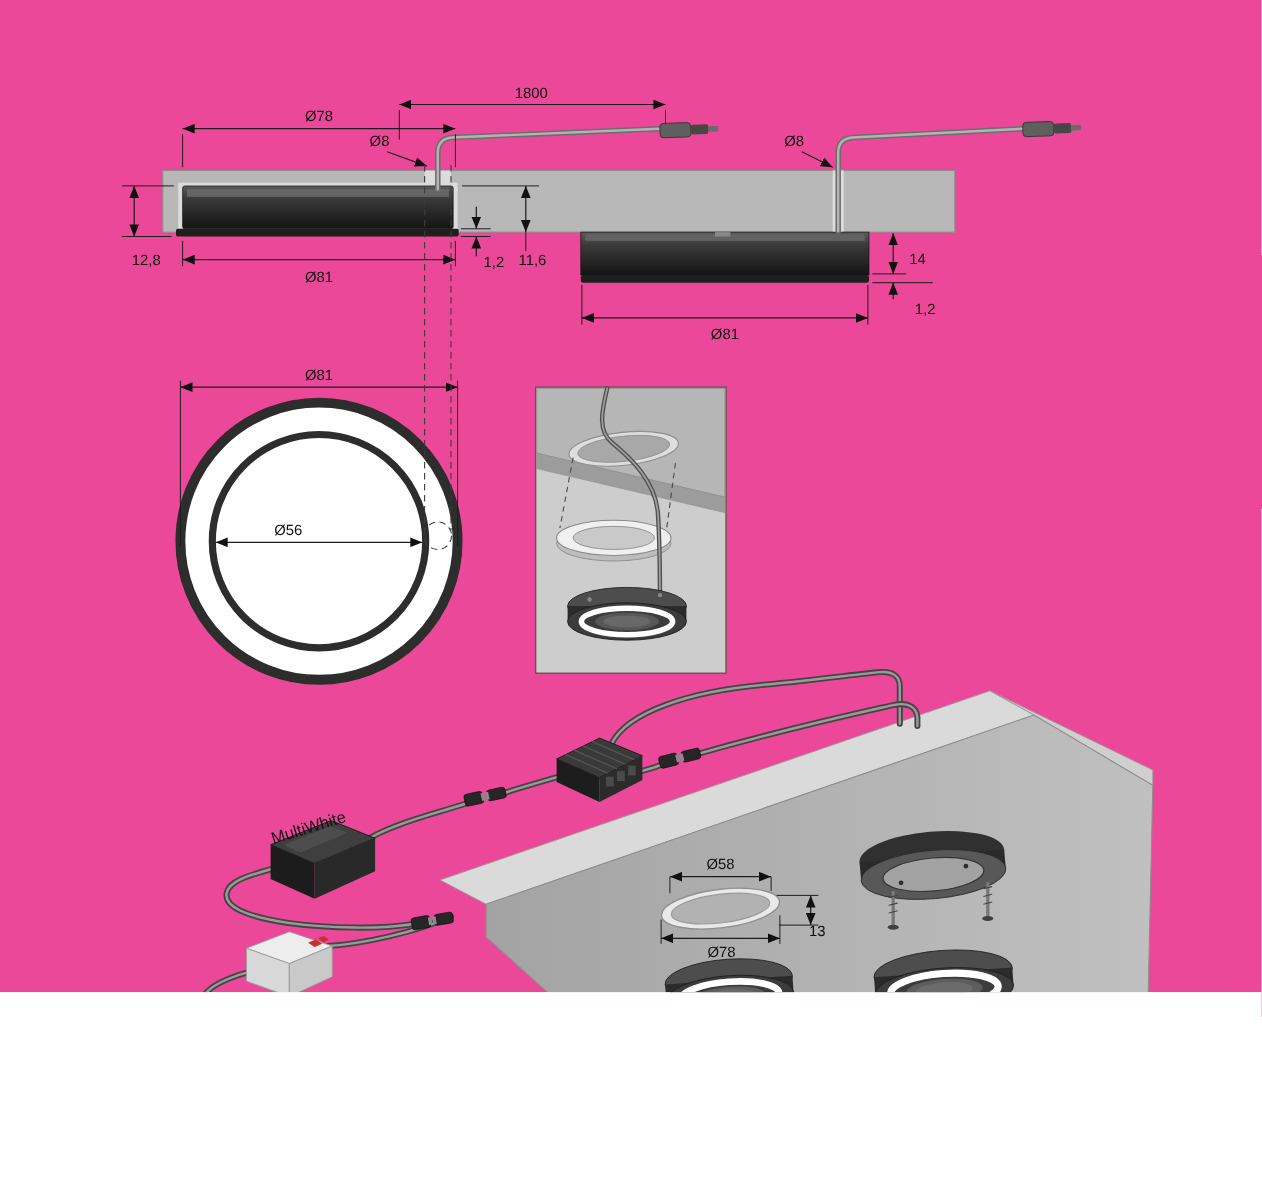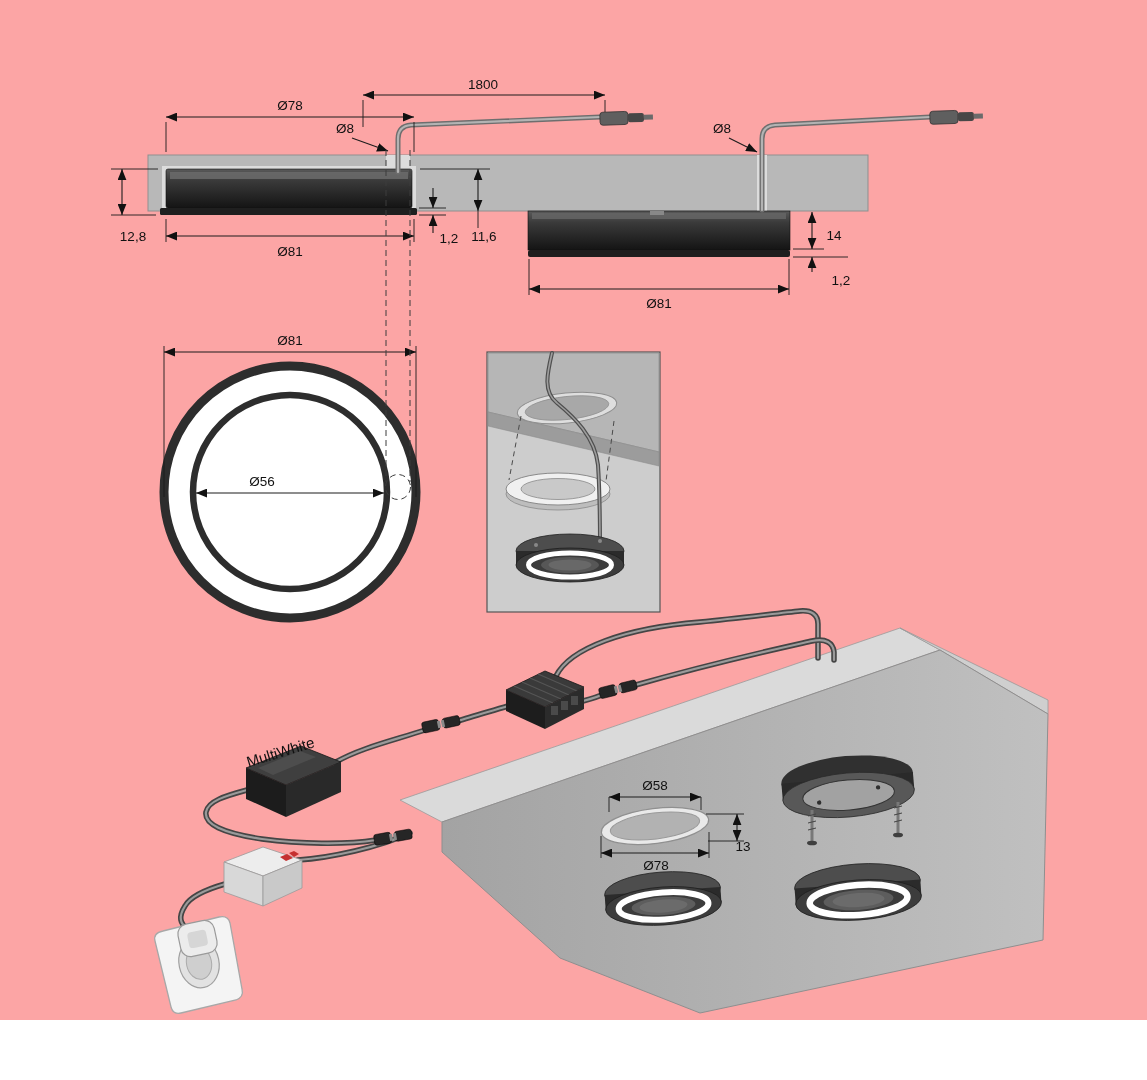--- a/index.html
+++ b/index.html
@@ -1,17 +1,17 @@
 <!DOCTYPE html>
 <html><head>
 <meta charset="utf-8">
 <title>Luminaire installation diagram</title>
 <style>
   html,body{margin:0;padding:0;background:#ffffff;}
-  .canvas{position:relative;width:1147px;height:1020px;background:#fca5a5;overflow:hidden;font-family:"Liberation Sans",sans-serif;}
+  .canvas{position:relative;width:1147px;height:902px;background:#ec4899;overflow:hidden;font-family:"Liberation Sans",sans-serif;}
   svg{display:block;}
   .dim{stroke:#1c1c1c;stroke-width:1.1;fill:none;}
   .ext{stroke:#1c1c1c;stroke-width:0.9;fill:none;}
   .dash{stroke:#3c3c3c;stroke-width:1;fill:none;stroke-dasharray:6 4;}
   .dash2{stroke:#4a4a4a;stroke-width:1;fill:none;stroke-dasharray:5 4;}
   .dimtext{font-family:"Liberation Sans",sans-serif;font-size:13.5px;fill:#111;text-anchor:middle;}
   .lbl{font-family:"Liberation Sans",sans-serif;font-size:15px;fill:#111;text-anchor:middle;}
   .cableO{stroke:#454545;stroke-width:5.5;fill:none;stroke-linecap:round;stroke-linejoin:round;}
   .cableI{stroke:#9a9a9a;stroke-width:2.2;fill:none;stroke-linecap:round;stroke-linejoin:round;}
   .cableO2{stroke:#6e6e6e;stroke-width:5;fill:none;stroke-linecap:round;stroke-linejoin:round;}

